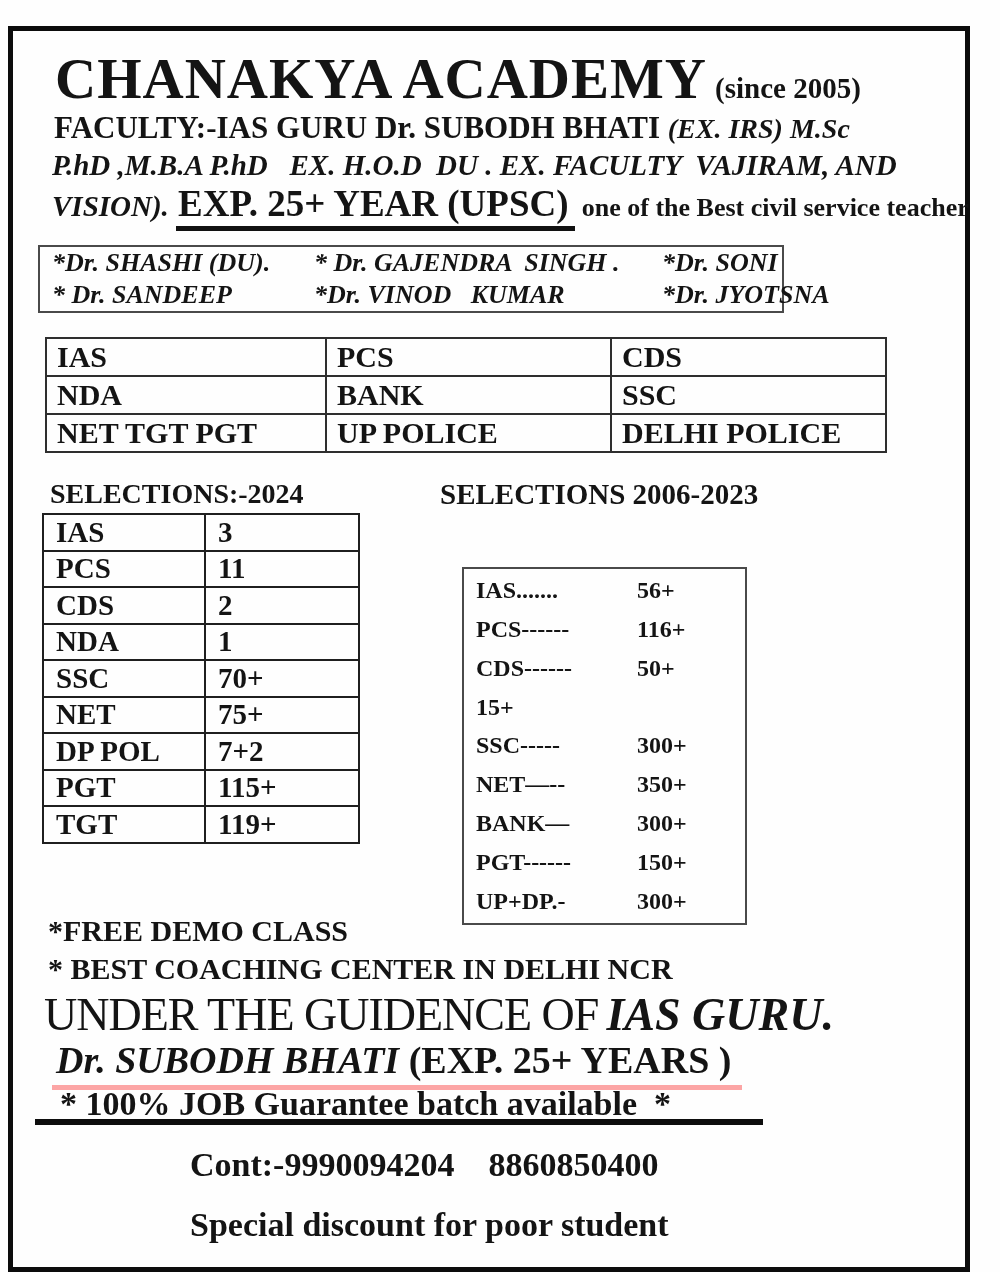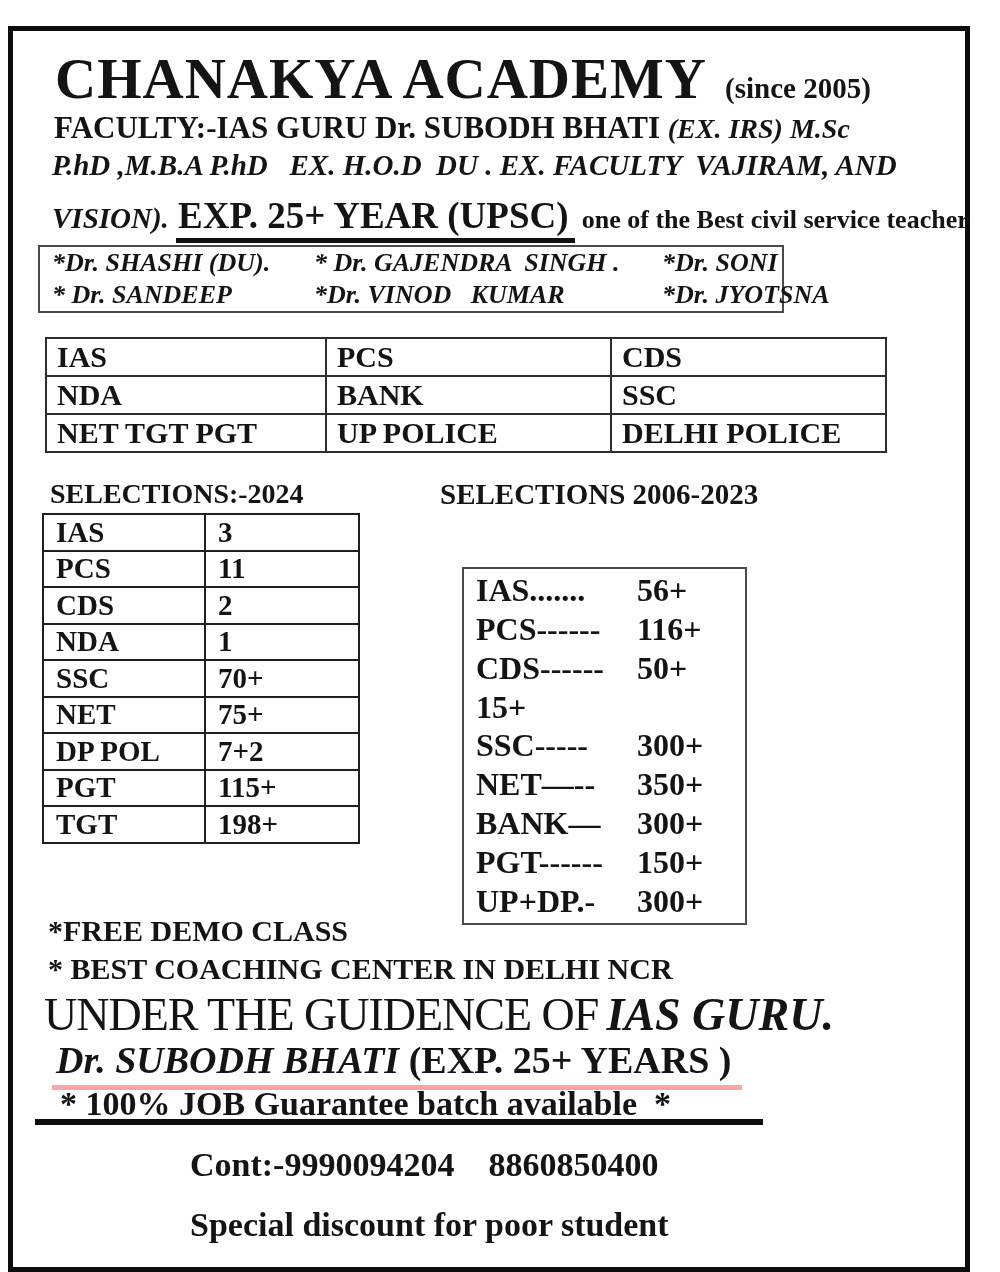--- a/index.html
+++ b/index.html
@@ -11,28 +11,28 @@
   .frame {
     position:absolute; left:8px; top:26px; width:962px; height:1246px;
     box-sizing:border-box; border:5px solid #0c0c0c;
   }
   .abs { position:absolute; white-space:nowrap; }
   .b  { font-weight:bold; }
   .bi { font-weight:bold; font-style:italic; }
 
   
   .title { left:55px; top:46px; font-size:57px; font-weight:bold; letter-spacing:1px; }
-  .since { font-size:29px; font-weight:bold; letter-spacing:0; margin-left:18px; }
+  .since { font-size:29px; font-weight:bold; letter-spacing:0; margin-left:8px; }
   .fac1  { left:54px; top:110px; font-size:31px; }
   .fac1 .tail { font-size:28px; }
   .fac2  { left:52px; top:149px; font-size:29px; white-space:pre; }
   .fac3  { left:52px; top:182px; font-size:29px; }
   .exp-underline {
     font-size:37px; font-weight:bold; font-style:normal;
-    border-bottom:5px solid #111; padding:0 6px 1px 2px; display:inline-block;margin-top:12px;
+    border-bottom:5px solid #111; padding:0 6px 1px 2px; display:inline-block;
   }
   .tagline { font-size:26px; font-weight:bold; }
 
   
   .doctors {
     left:38px; top:245px; width:746px; height:68px;
     box-sizing:border-box; border:2px solid #4a4a4a;
     display:grid; grid-template-columns:262px 348px auto;
     grid-template-rows:1fr 1fr; align-items:center;
     padding-left:12px; font-size:26px; font-weight:bold; font-style:italic;
@@ -64,21 +64,21 @@
   .sel24 td.lab { width:148px; }
   .sel24 td.val { width:140px; }
 
   
   .hist {
     left:462px; top:567px; width:285px; height:358px;
     box-sizing:border-box; border:2px solid #4a4a4a;
     display:flex; flex-direction:column; justify-content:space-around;
     padding:2px 0 2px 12px;
   }
-  .hist-row { display:flex; font-size:32px; font-weight:bold; line-height:33px; }
+  .hist-row { display:flex; font-size:24px; font-weight:bold; line-height:33px; }
   .hist-row .lab { flex:1; }
   .hist-row .val { width:108px; }
 
   
   .note1 { left:48px; top:914px; font-size:30px; font-weight:bold; }
   .note2 { left:48px; top:952px; font-size:30px; font-weight:bold; }
   .guidance { left:44px; top:988px; font-size:46px; font-weight:normal; letter-spacing:-1px; }
   .guidance .emph { font-weight:bold; font-style:italic; margin-left:8px; letter-spacing:0; }
   .drline {
     left:52px; top:1038px; font-size:38px;
@@ -177,21 +177,21 @@
       <tr>
         <td class="lab">DP POL</td>
         <td class="val">7+2</td>
       </tr>
       <tr>
         <td class="lab">PGT</td>
         <td class="val">115+</td>
       </tr>
       <tr>
         <td class="lab">TGT</td>
-        <td class="val">198+</td>
+        <td class="val">119+</td>
       </tr>
     </tbody>
   </table>
 
   <div class="abs hist">
     <div class="hist-row">
       <span class="lab">IAS.......</span>
       <span class="val">56+</span>
     </div>
     <div class="hist-row">

